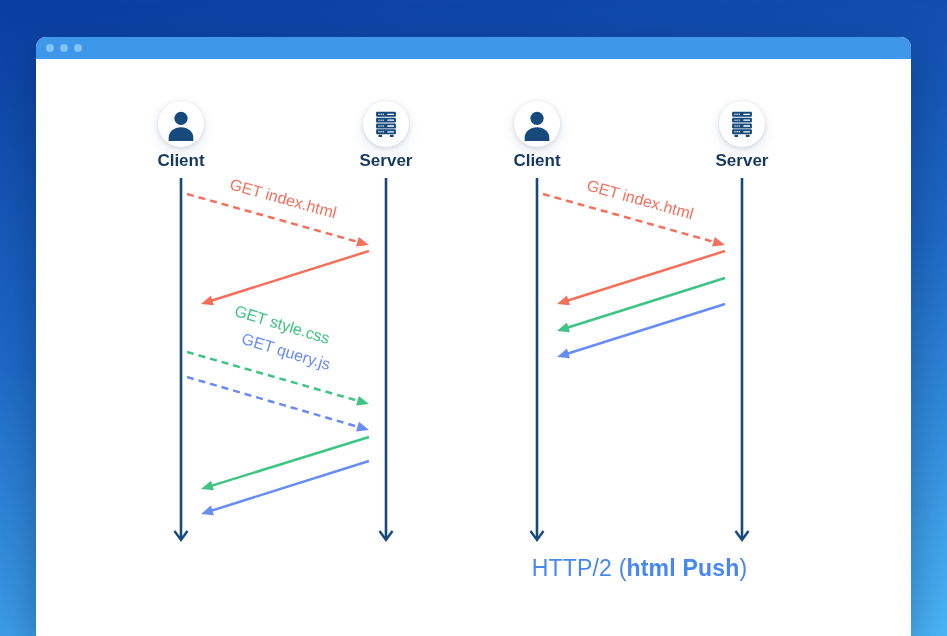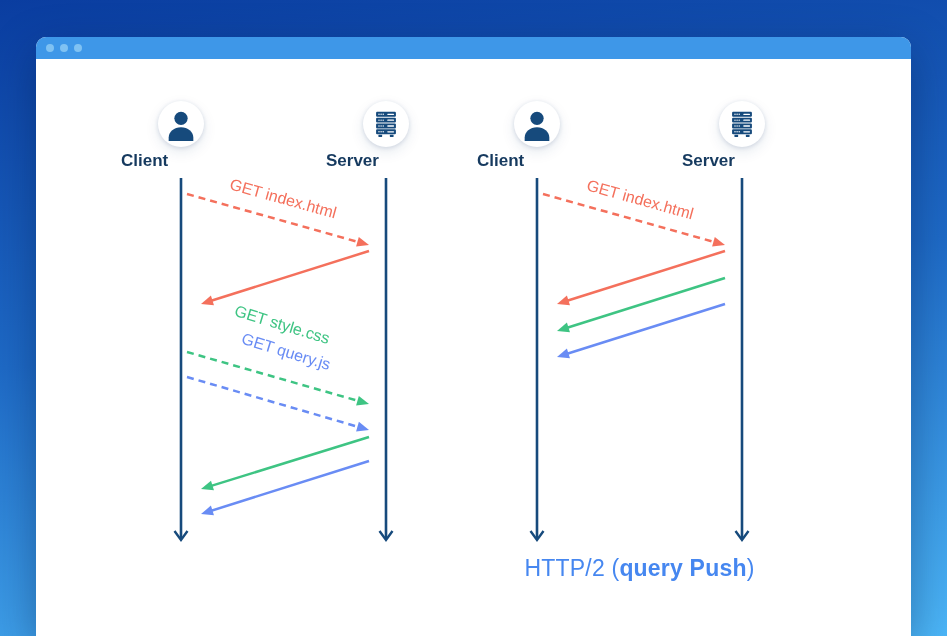--- a/index.html
+++ b/index.html
@@ -9,21 +9,21 @@
       background:linear-gradient(172deg,#0a3da0 0%,#1e6ac6 48%,#4cb6f7 100%);}
   .window{position:absolute;left:36px;top:37px;width:875px;height:599px;
           border-radius:10px 10px 0 0;overflow:hidden;background:#fff;
           box-shadow:0 14px 44px rgba(4,24,66,.38);}
   .titlebar{height:22px;background:var(--titlebar,#3e97e8);
             display:flex;align-items:center;padding-left:10px;gap:6px;}
   .dot{width:8px;height:8px;border-radius:50%;background:var(--titlebar-dot,#7fc2f3);}
   .canvas{height:577px;background:#fff;}
   .scene{position:absolute;inset:0;}
   #arrows{position:absolute;left:0;top:0;width:947px;height:636px;display:block;}
-  .actor{position:absolute;top:101px;width:120px;text-align:left;}
+  .actor{position:absolute;top:101px;width:120px;text-align:center;}
   .icon-circle{width:46px;height:46px;margin:0 auto;border-radius:50%;background:#fff;
                display:flex;align-items:center;justify-content:center;
                box-shadow:0 1px 4px rgba(22,58,110,.16),0 5px 14px rgba(22,58,110,.10);}
   .icon-circle svg{display:block;}
   .actor-label{margin-top:4px;font-size:17px;font-weight:600;color:var(--text-navy,#163a5f);}
   .msg-label{position:absolute;width:200px;text-align:center;
              font-size:16px;line-height:22px;white-space:nowrap;}
   .caption{position:absolute;top:555px;width:321px;text-align:center;
            font-size:23px;letter-spacing:.2px;color:var(--caption-blue,#4687f0);}
   .cap-reg{font-weight:400;}
@@ -159,19 +159,19 @@
             <line x1="13.6" y1="3.7" x2="18.4" y2="3.7"></line>
             <line x1="13.6" y1="8.7" x2="18.4" y2="8.7"></line>
             <line x1="13.6" y1="13.7" x2="18.4" y2="13.7"></line>
             <line x1="13.6" y1="18.7" x2="18.4" y2="18.7"></line>
           </g>
         </svg>
       </div>
       <div class="actor-label">Server</div>
     </div>
 
-    <div class="caption" style="left:479px"><span class="cap-reg">HTTP/2 (</span><span class="cap-bold">query Push</span><span class="cap-reg">)</span></div>
+    <div class="caption" style="left:479px"><span class="cap-reg">HTTP/2 (</span><span class="cap-bold">html Push</span><span class="cap-reg">)</span></div>
   <div class="msg-label" style="left: 183px; top: 188px; color: rgb(244, 112, 92); transform: rotate(15.5deg);">GET index.html</div>
       <div class="msg-label" style="left: 182px; top: 314px; color: rgb(62, 196, 131); transform: rotate(17deg);">GET style.css</div>
       <div class="msg-label" style="left: 186px; top: 341px; color: rgb(105, 140, 244); transform: rotate(17deg);">GET query.js</div>
       <div class="msg-label" style="left: 540px; top: 189px; color: rgb(244, 112, 92); transform: rotate(15.5deg);">GET index.html</div>
     </div>
 </div>
 
 </body></html>

